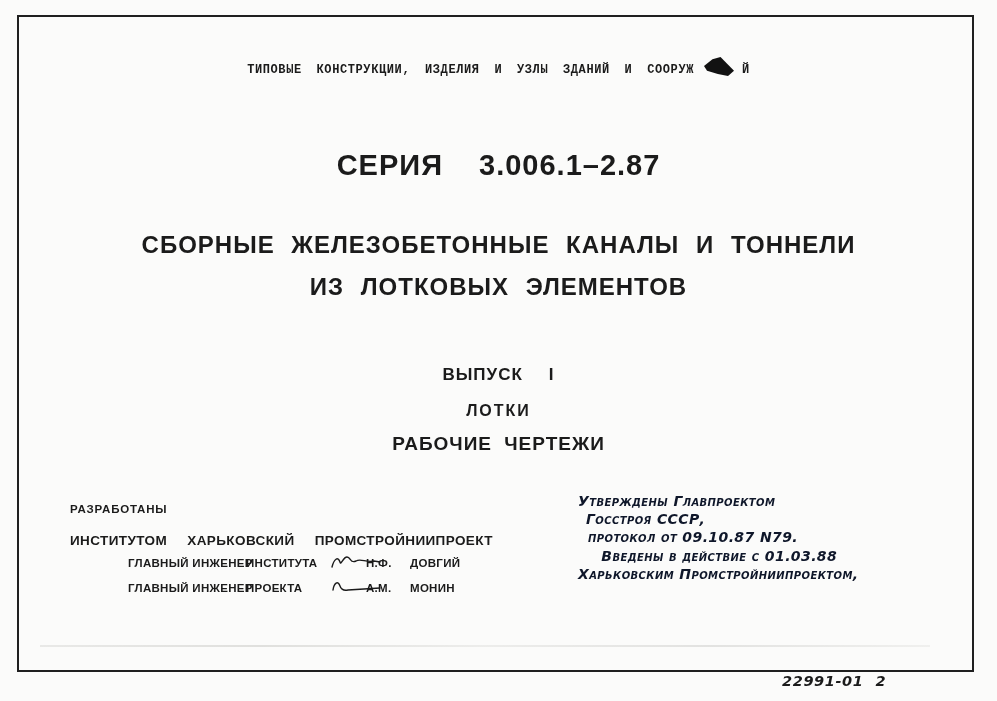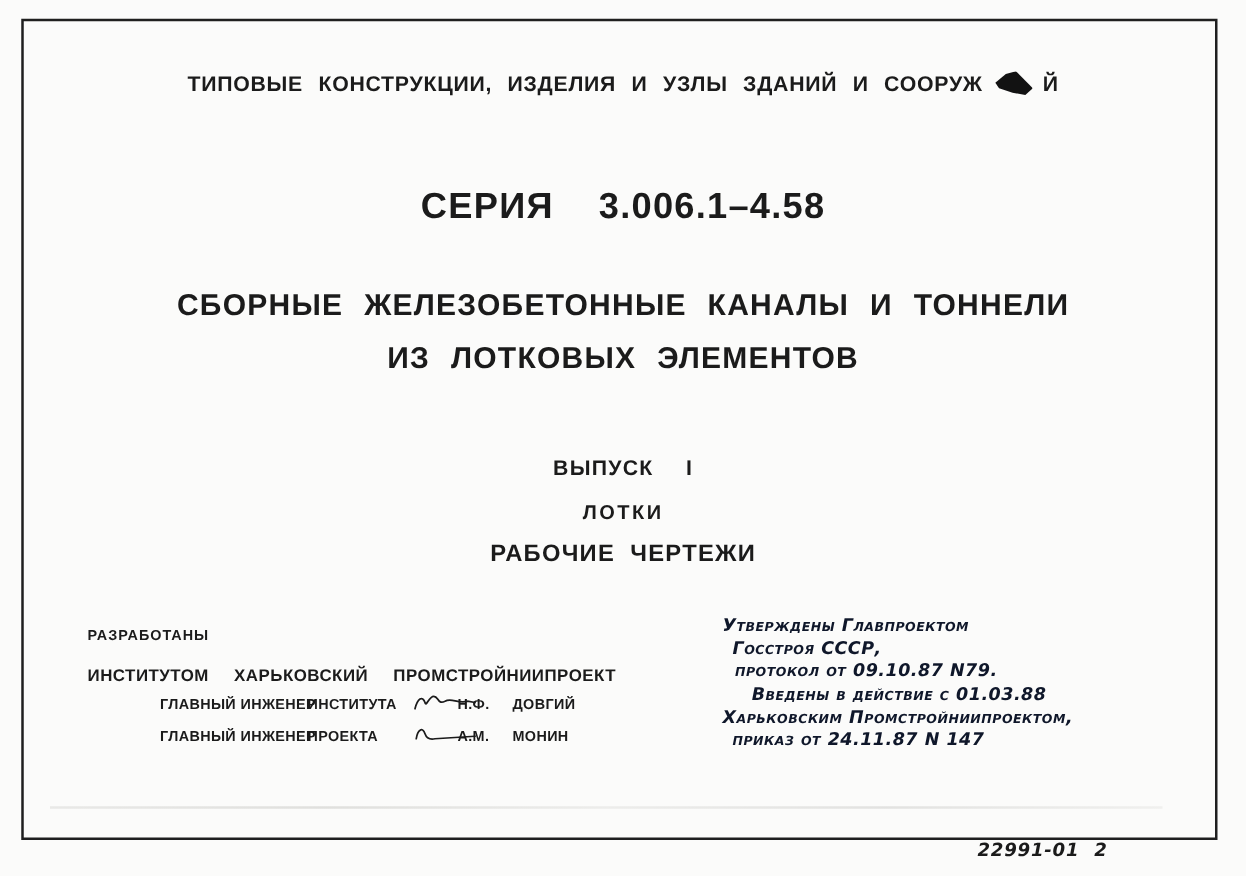--- a/index.html
+++ b/index.html
@@ -16,25 +16,26 @@
   .frame {
     position: absolute;
     left: 17px; top: 15px;
     width: 957px; height: 657px;
     border: 2px solid #1f1f1f;
   }
   .centered { position: absolute; left: 0; width: 100%; text-align: center; }
 
   .header-line {
     top: 54px;
-    font-size: 17px;
+    font-size: 12px;
     font-weight: 700;
     letter-spacing: 0.6px;
     word-spacing: 7px;
     white-space: nowrap;
+    font-family: Liberation Mono, monospace;
   }
   .ink-blot {
     display: inline-block;
     width: 30px; height: 19px;
     background: #121212;
     clip-path: polygon(0% 48%, 28% 12%, 55% 0%, 100% 72%, 80% 100%, 46% 90%, 10% 72%);
     margin: 0 8px 0 10px;
     transform: translateY(3px);
   }
   .series-line {
@@ -145,21 +146,21 @@
 <body>
 
 <div class="page">
   <div class="frame"></div>
 
   <div class="centered header-line">
     <span>ТИПОВЫЕ КОНСТРУКЦИИ, ИЗДЕЛИЯ И УЗЛЫ ЗДАНИЙ И СООРУЖ</span><span class="ink-blot"></span><span>Й</span>
   </div>
 
   <div class="centered series-line">
-    <span>СЕРИЯ</span><span class="gap"></span><span>3.006.1–4.58</span>
+    <span>СЕРИЯ</span><span class="gap"></span><span>3.006.1–2.87</span>
   </div>
 
   <div class="centered title-line2">ИЗ ЛОТКОВЫХ ЭЛЕМЕНТОВ</div>
   <div class="centered title-line1">СБОРНЫЕ ЖЕЛЕЗОБЕТОННЫЕ КАНАЛЫ И ТОННЕЛИ</div>
 
   <div class="centered issue-line">
     <span>ВЫПУСК</span><span class="gap"></span><span>I</span>
   </div>
 
   <div class="centered subtitle1">ЛОТКИ</div>
@@ -195,21 +196,20 @@
       <span class="name">МОНИН</span>
     </div>
   </div>
 
   <div class="approved">
     <div class="line">Утверждены Главпроектом</div>
     <div class="line">Госстроя СССР,</div>
     <div class="line">протокол от 09.10.87 N79.</div>
     <div class="line">Введены в действие с 01.03.88</div>
     <div class="line">Харьковским Промстройниипроектом,</div>
-    <div class="line">приказ от 24.11.87 N 147</div>
   </div>
 
   <div class="scan-smudge"></div>
 
   <div class="footer-number">
     <span>22991-01</span><span class="sheet">2</span>
   </div>
 </div>
 
 </body></html>

